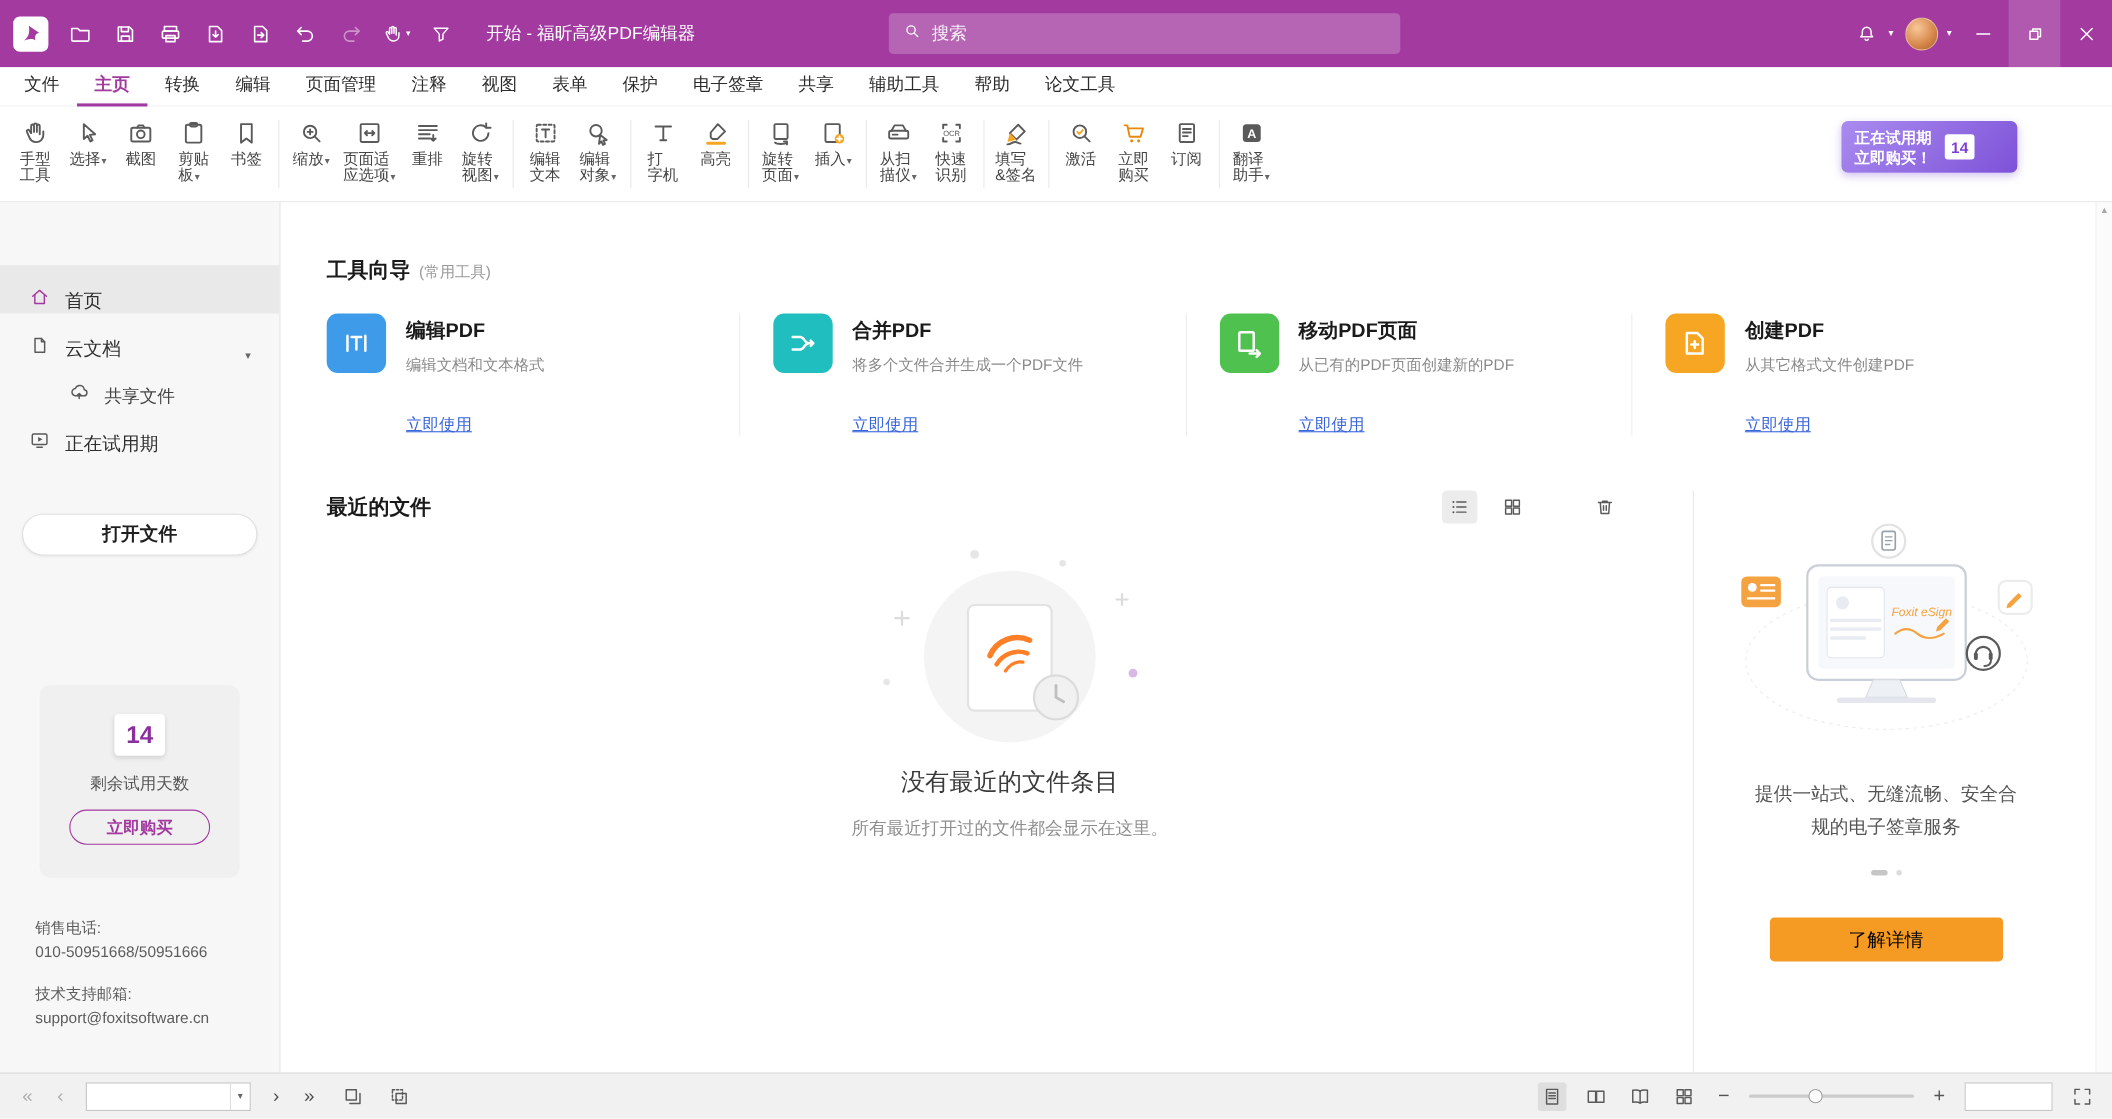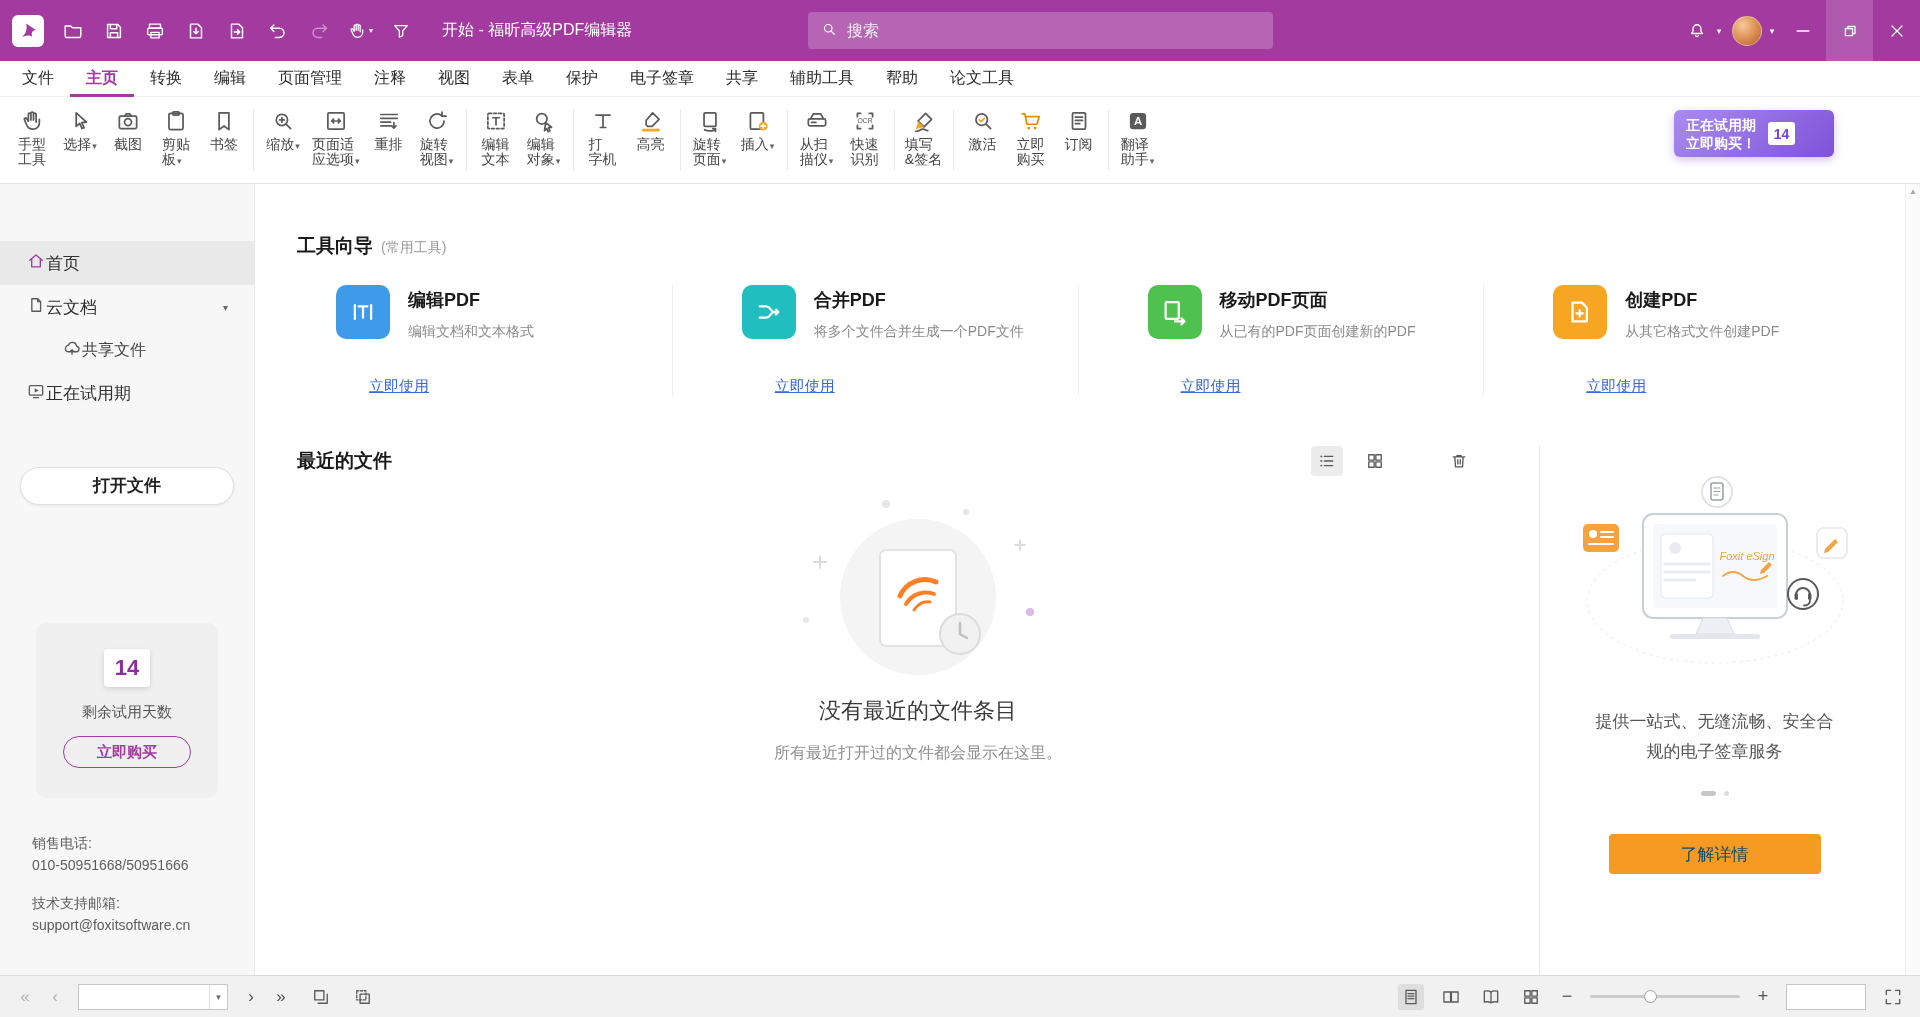--- a/index.html
+++ b/index.html
@@ -46,21 +46,21 @@
     background:linear-gradient(135deg,#A98BEF,#7E52D8); color:#fff; display:flex; align-items:center;
     padding:0 12px; gap:12px; box-shadow:0 3px 8px rgba(126,82,216,.35); }
   .badge-lines { font-size:14px; line-height:18px; font-weight:bold; }
   .badge-count { background:#fff; color:#7B3FD6; font-weight:bold; font-size:14px; min-width:27px; height:23px; border-radius:3px; display:flex; align-items:center; justify-content:center; }
 
   
   #content { position:absolute; top:184px; left:0; right:0; bottom:42px; display:flex; }
 
   
   #sidebar { width:255px; background:#F7F7F7; border-right:1px solid #E7E7E7; padding-top:57px; position:relative; flex-shrink:0; }
-  .side-item { height:44px; display:flex; align-items:center; padding-left:26px; font-size:17px; color:#2f2f2f; }
+  .side-item { height:44px; display:flex; align-items:flex-end; gap:13px; padding-left:26px; font-size:17px; color:#2f2f2f; }
   .side-item.active { background:#E9E9E9; }
   .side-item.indent { padding-left:62px; height:42px; font-size:16px; color:#444; }
   .side-caret { margin-left:auto; margin-right:26px; color:#666; font-size:10px; }
   .open-file-btn { margin:52px auto 0; display:block; width:214px; height:38px; background:#fff; border:1px solid #E0E0E0;
     border-radius:19px; font-size:17px; font-weight:bold; color:#1f1f1f; text-align:center; line-height:36px;
     box-shadow:0 1px 3px rgba(0,0,0,.07); }
   .trial-card { margin:118px auto 0; width:182px; background:#F0F0F0; border-radius:10px; padding:26px 0 30px; text-align:center; }
   .days-box { width:46px; height:38px; background:#fff; margin:0 auto; border-radius:4px; color:#8A2F9E; font-size:22px; font-weight:bold;
     display:flex; align-items:center; justify-content:center; box-shadow:0 2px 5px rgba(0,0,0,.13); }
   .trial-caption { margin-top:16px; font-size:15px; color:#555; }
@@ -70,21 +70,21 @@
   .contact .blk + .blk { margin-top:16px; }
 
   
   #main { flex:1; padding:0 16px 0 42px; display:flex; flex-direction:column; background:#fff; overflow:hidden; }
   .tools-title-row { margin-top:49px; display:flex; align-items:baseline; gap:8px; }
   .sec-title { font-size:19px; font-weight:bold; color:#1a1a1a; }
   .sec-sub { font-size:14px; color:#9a9a9a; }
   .cards-row { display:flex; margin-top:26px; }
   .tool-card { flex:1; padding-right:22px; }
   .tool-card + .tool-card { padding-left:30px; border-left:1px solid #EDEDED; }
-  .card-top { display:flex; gap:18px;margin-left:39px; }
+  .card-top { display:flex; gap:18px; }
   .tool-icon { width:54px; height:54px; border-radius:10px; display:flex; align-items:center; justify-content:center; flex-shrink:0; }
   .tool-title { font-size:18px; font-weight:bold; color:#1a1a1a; margin-top:3px; }
   .tool-desc { font-size:14px; color:#8a8a8a; margin-top:11px; }
   .use-link { display:inline-block; margin-left:72px; margin-top:36px; font-size:15px; color:#3A66DB; text-decoration:underline; cursor:pointer; }
 
   .lower { flex:1; display:flex; margin-top:50px; min-height:0; }
   .recent-col { flex:1; display:flex; flex-direction:column; min-width:0; }
   .recent-header { display:flex; align-items:center; }
   .view-icons { margin-left:auto; margin-right:64px; display:flex; gap:16px; align-items:center; }
   .view-btn { width:32px; height:30px; display:flex; align-items:center; justify-content:center; border-radius:4px; }
@@ -92,21 +92,21 @@
   .view-btn.trash { margin-left:36px; }
   .empty-wrap { flex:1; display:flex; flex-direction:column; align-items:center; padding-top:16px; }
   .empty-title { font-size:22px; color:#3a3a3a; font-weight:500; margin-top:4px; }
   .empty-desc { font-size:16px; color:#8f8f8f; margin-top:17px; }
 
   .promo-col { width:350px; border-left:1px solid #EAEAEA; display:flex; flex-direction:column; align-items:center; padding-top:30px; flex-shrink:0; }
   .promo-text { font-size:17px; color:#555; line-height:30px; text-align:center; margin-top:16px; }
   .dots { margin-top:24px; display:flex; gap:8px; align-items:center; }
   .dot { width:15px; height:5px; border-radius:3px; background:#C6C6C6; }
   .dot.inactive { width:5px; height:5px; border-radius:50%; background:#DCDCDC; }
-  .promo-btn { margin-top:38px; width:212px; height:40px; background:#F59A23; color:#0c4a6e; font-size:17px; border:none; border-radius:4px; font-family:inherit; }
+  .promo-btn { margin-top:38px; width:212px; height:40px; background:#F59A23; color:#000000; font-size:17px; border:none; border-radius:4px; font-family:inherit; }
 
   .scrollbar { width:15px; background:#FBFBFB; border-left:1px solid #F0F0F0; display:flex; justify-content:center; align-items:flex-start; padding-top:3px; flex-shrink:0; }
   .scroll-arrow { color:#A7A7A7; font-size:8px; }
 
   
   #statusbar { position:absolute; bottom:0; left:0; right:0; height:42px; background:#F1F1F1; border-top:1px solid #DADADA;
     display:flex; align-items:center; padding:0 14px; gap:8px; }
   .nav-ic { color:#AFAFAF; font-size:17px; width:22px; text-align:center; }
   .nav-ic.en { color:#4d4d4d; }
   .page-input-wrap { width:150px; height:26px; background:#fff; border:1px solid #C6C6C6; display:flex; align-items:center; margin:0 4px; }

